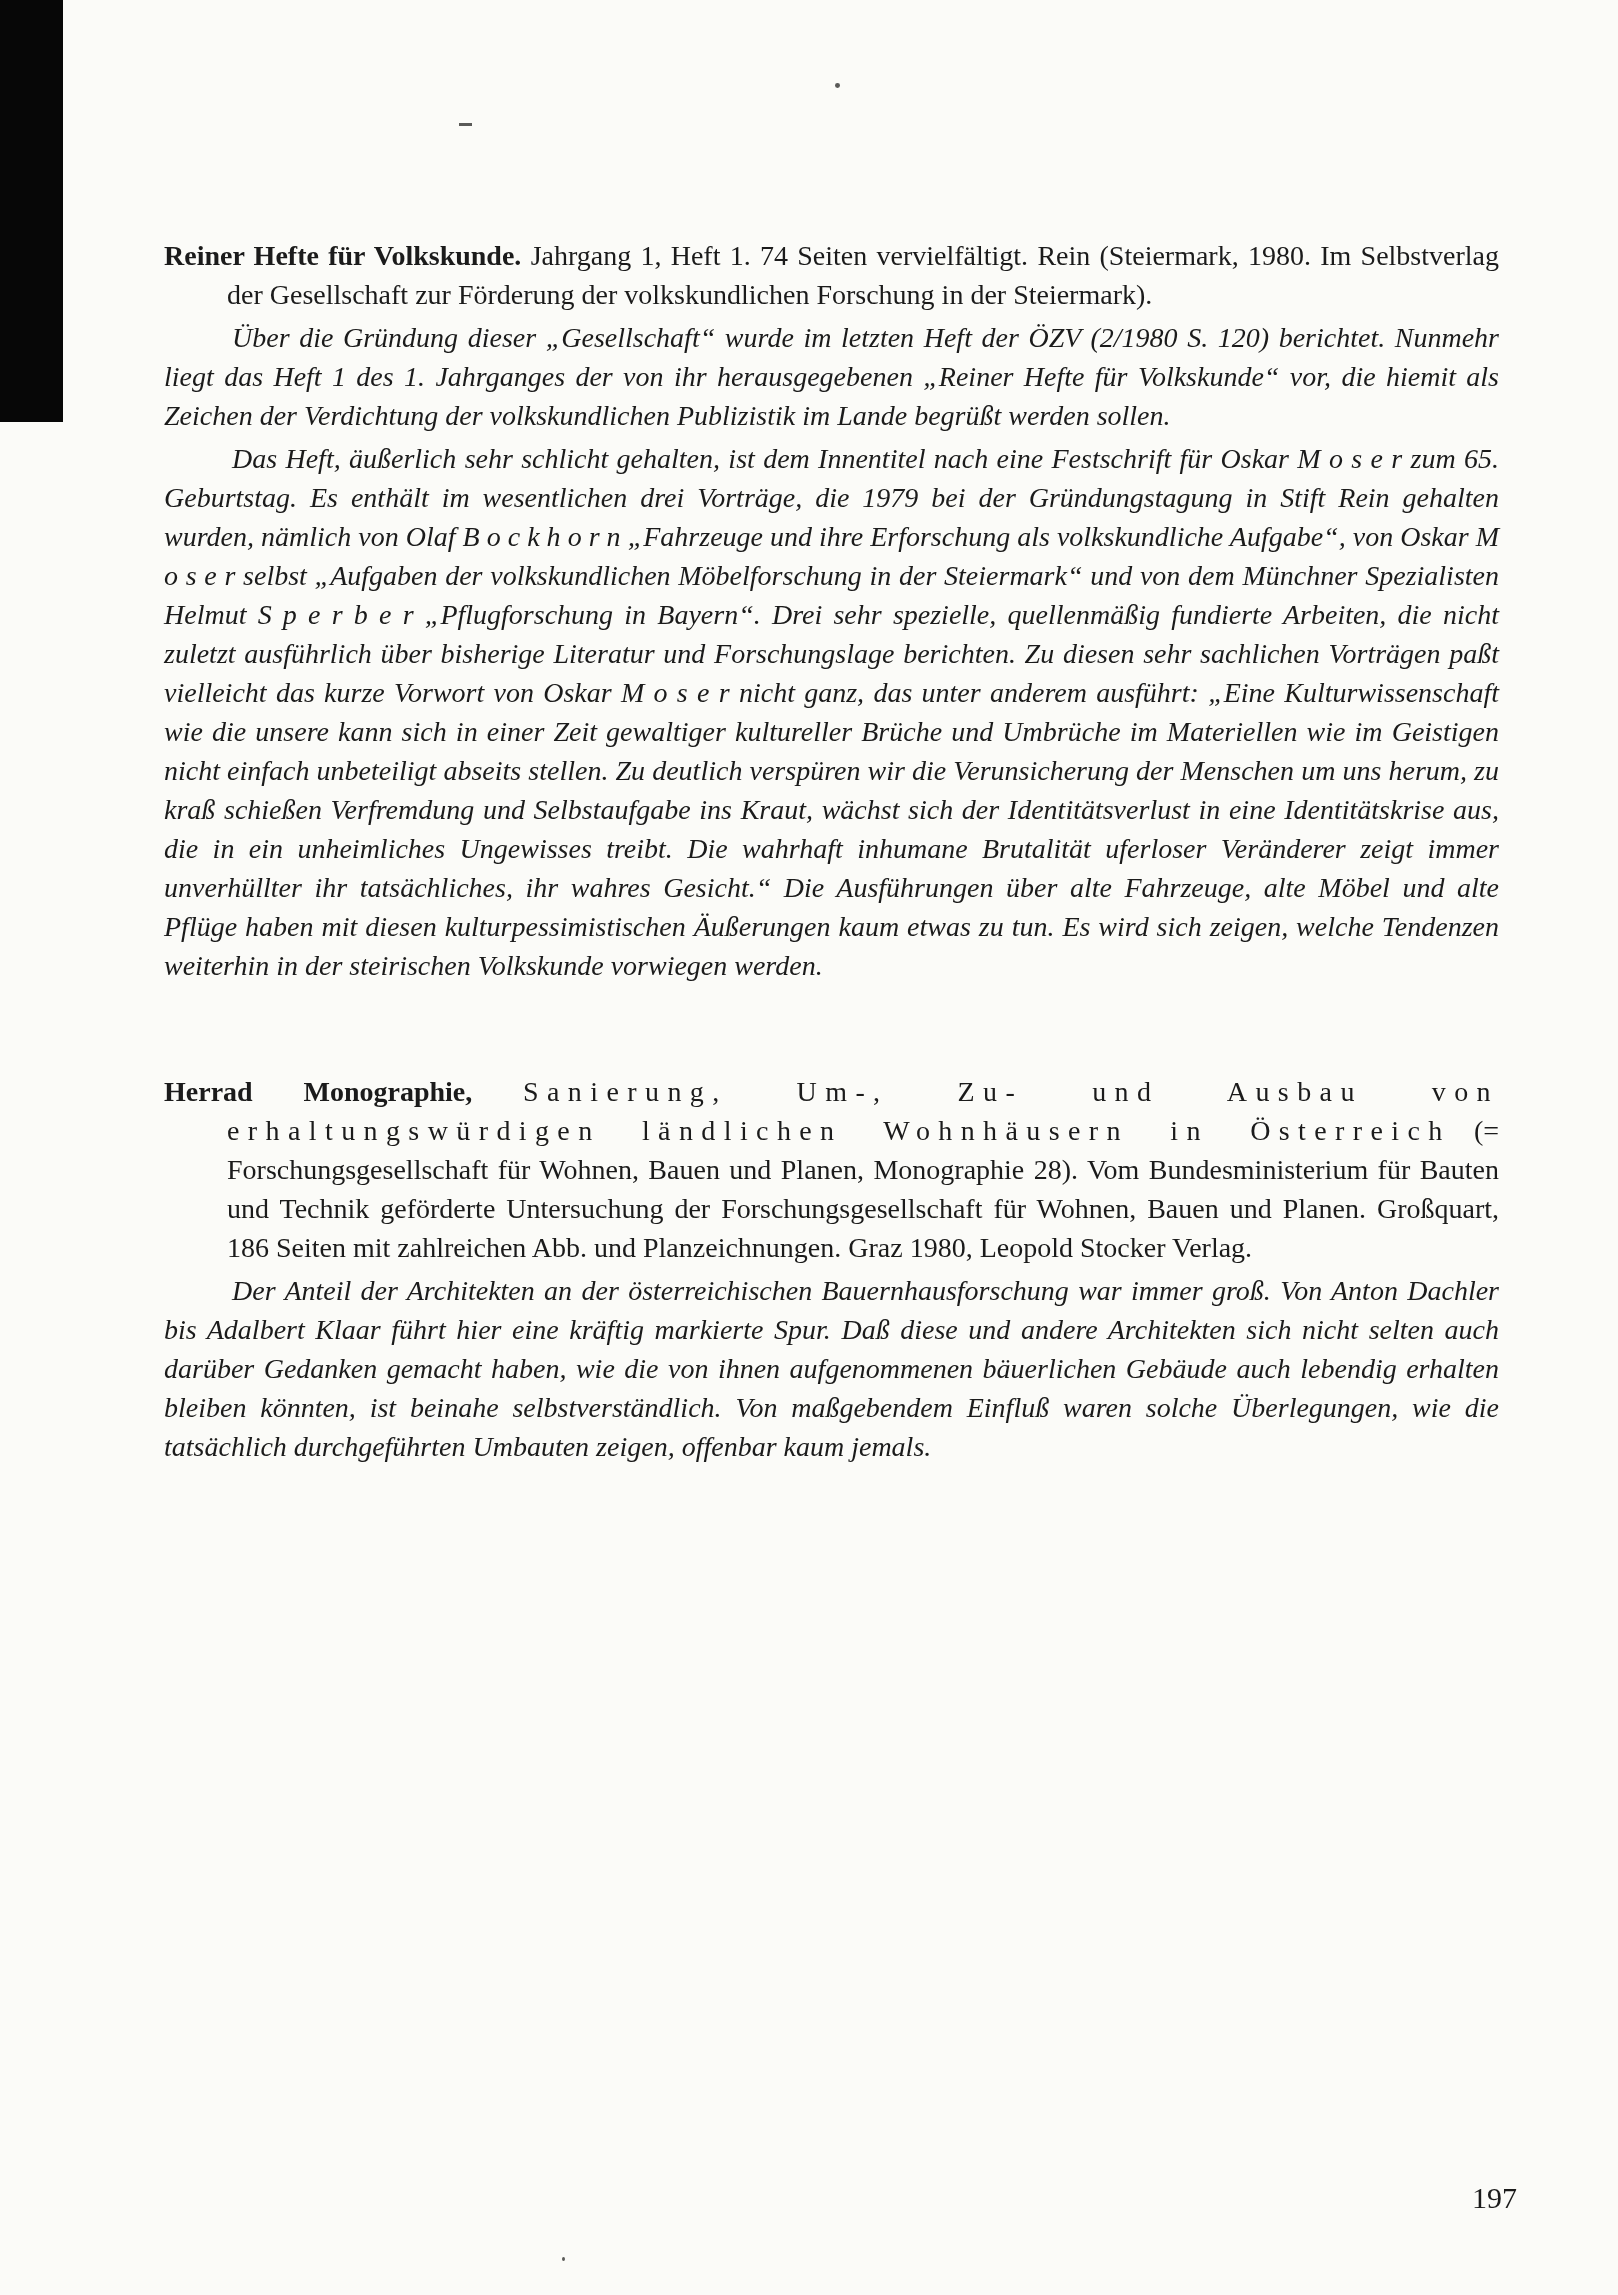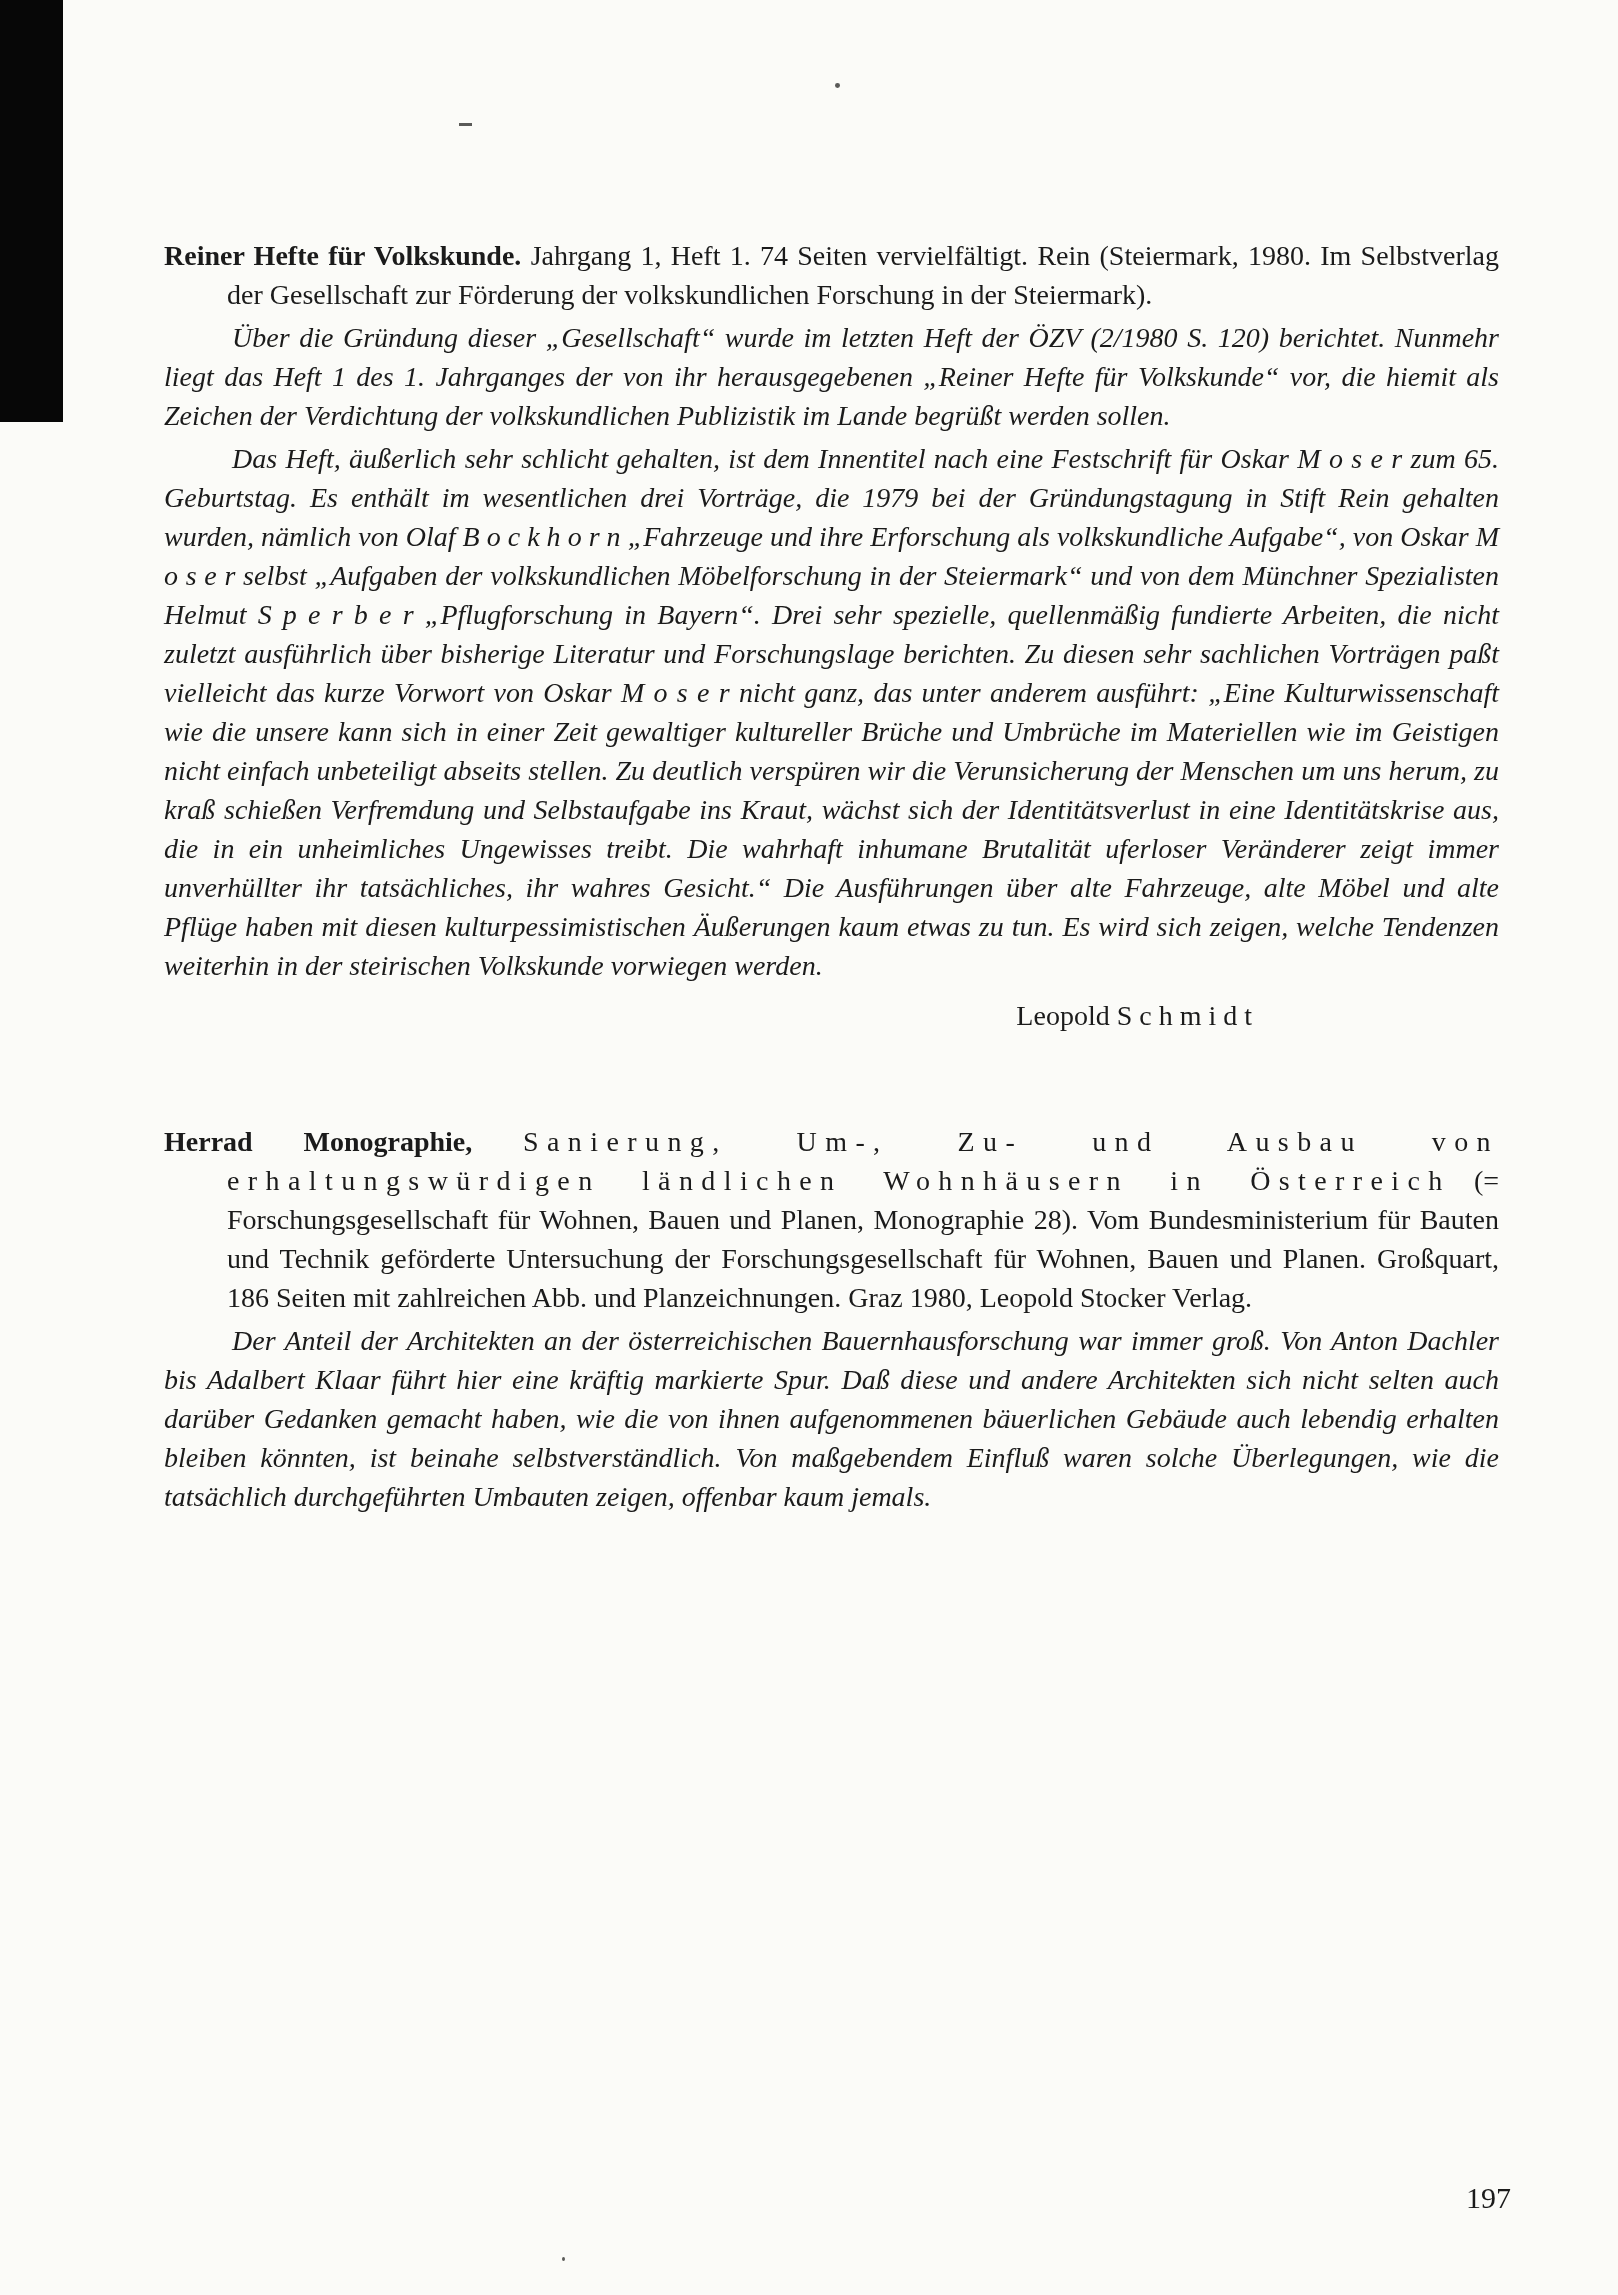--- a/index.html
+++ b/index.html
@@ -50,21 +50,21 @@
   }
   .entry-2 { margin-top: 87px; }
   .spaced {
     letter-spacing: 0.30em;
     word-spacing: 0.35em;
     font-family: Liberation Serif, serif;
   }
   .page-number {
     position: absolute;
     top: 2181px;
-    right: 107px;
+    right: 101px;
     font-size: 30px;
     font-family: "Liberation Serif", "DejaVu Serif", serif;
     color: #1b1b1b;
   }
 </style>
 </head>
 <body>
 
 <div class="page">
 
@@ -76,21 +76,20 @@
 
   <div class="content">
 
     <section class="entry">
       <p class="hanging">
         <b>Reiner Hefte für Volkskunde.</b>
         <span>Jahrgang 1, Heft 1. 74 Seiten vervielfältigt. Rein (Steiermark, 1980. Im Selbstverlag der Gesellschaft zur Förderung der volkskundlichen Forschung in der Steiermark).</span>
       </p>
       <p class="para">Über die Gründung dieser „Gesellschaft“ wurde im letzten Heft der ÖZV (2/1980 S. 120) berichtet. Nunmehr liegt das Heft 1 des 1. Jahrganges der von ihr herausgegebenen „Reiner Hefte für Volkskunde“ vor, die hiemit als Zeichen der Verdichtung der volkskundlichen Publizistik im Lande begrüßt werden sollen.</p>
       <p class="para">Das Heft, äußerlich sehr schlicht gehalten, ist dem Innentitel nach eine Festschrift für Oskar M o s e r zum 65. Geburtstag. Es enthält im wesentlichen drei Vorträge, die 1979 bei der Gründungstagung in Stift Rein gehalten wurden, nämlich von Olaf B o c k h o r n „Fahrzeuge und ihre Erforschung als volkskundliche Aufgabe“, von Oskar M o s e r selbst „Aufgaben der volkskundlichen Möbelforschung in der Steiermark“ und von dem Münchner Spezialisten Helmut S p e r b e r „Pflugforschung in Bayern“. Drei sehr spezielle, quellenmäßig fundierte Arbeiten, die nicht zuletzt ausführlich über bisherige Literatur und Forschungslage berichten. Zu diesen sehr sachlichen Vorträgen paßt vielleicht das kurze Vorwort von Oskar M o s e r nicht ganz, das unter anderem ausführt: „Eine Kulturwissenschaft wie die unsere kann sich in einer Zeit gewaltiger kultureller Brüche und Umbrüche im Materiellen wie im Geistigen nicht einfach unbeteiligt abseits stellen. Zu deutlich verspüren wir die Verunsicherung der Menschen um uns herum, zu kraß schießen Verfremdung und Selbstaufgabe ins Kraut, wächst sich der Identitätsverlust in eine Identitätskrise aus, die in ein unheimliches Ungewisses treibt. Die wahrhaft inhumane Brutalität uferloser Veränderer zeigt immer unverhüllter ihr tatsächliches, ihr wahres Gesicht.“ Die Ausführungen über alte Fahrzeuge, alte Möbel und alte Pflüge haben mit diesen kulturpessimistischen Äußerungen kaum etwas zu tun. Es wird sich zeigen, welche Tendenzen weiterhin in der steirischen Volkskunde vorwiegen werden.</p>
-      <p class="signature">Leopold S c h m i d t</p>
     </section>
 
     <section class="entry entry-2">
       <p class="hanging">
         <b>Herrad Monographie,</b>
         <span class="spaced">Sanierung, Um-, Zu- und Ausbau von erhaltungswürdigen ländlichen Wohnhäusern in Österreich</span>
         <span>(= Forschungsgesellschaft für Wohnen, Bauen und Planen, Monographie 28). Vom Bundesministerium für Bauten und Technik geförderte Untersuchung der Forschungsgesellschaft für Wohnen, Bauen und Planen. Großquart, 186 Seiten mit zahlreichen Abb. und Planzeichnungen. Graz 1980, Leopold Stocker Verlag.</span>
       </p>
       <p class="para">Der Anteil der Architekten an der österreichischen Bauernhausforschung war immer groß. Von Anton Dachler bis Adalbert Klaar führt hier eine kräftig markierte Spur. Daß diese und andere Architekten sich nicht selten auch darüber Gedanken gemacht haben, wie die von ihnen aufgenommenen bäuerlichen Gebäude auch lebendig erhalten bleiben könnten, ist beinahe selbstverständlich. Von maßgebendem Einfluß waren solche Überlegungen, wie die tatsächlich durchgeführten Umbauten zeigen, offenbar kaum jemals.</p>
     </section>

